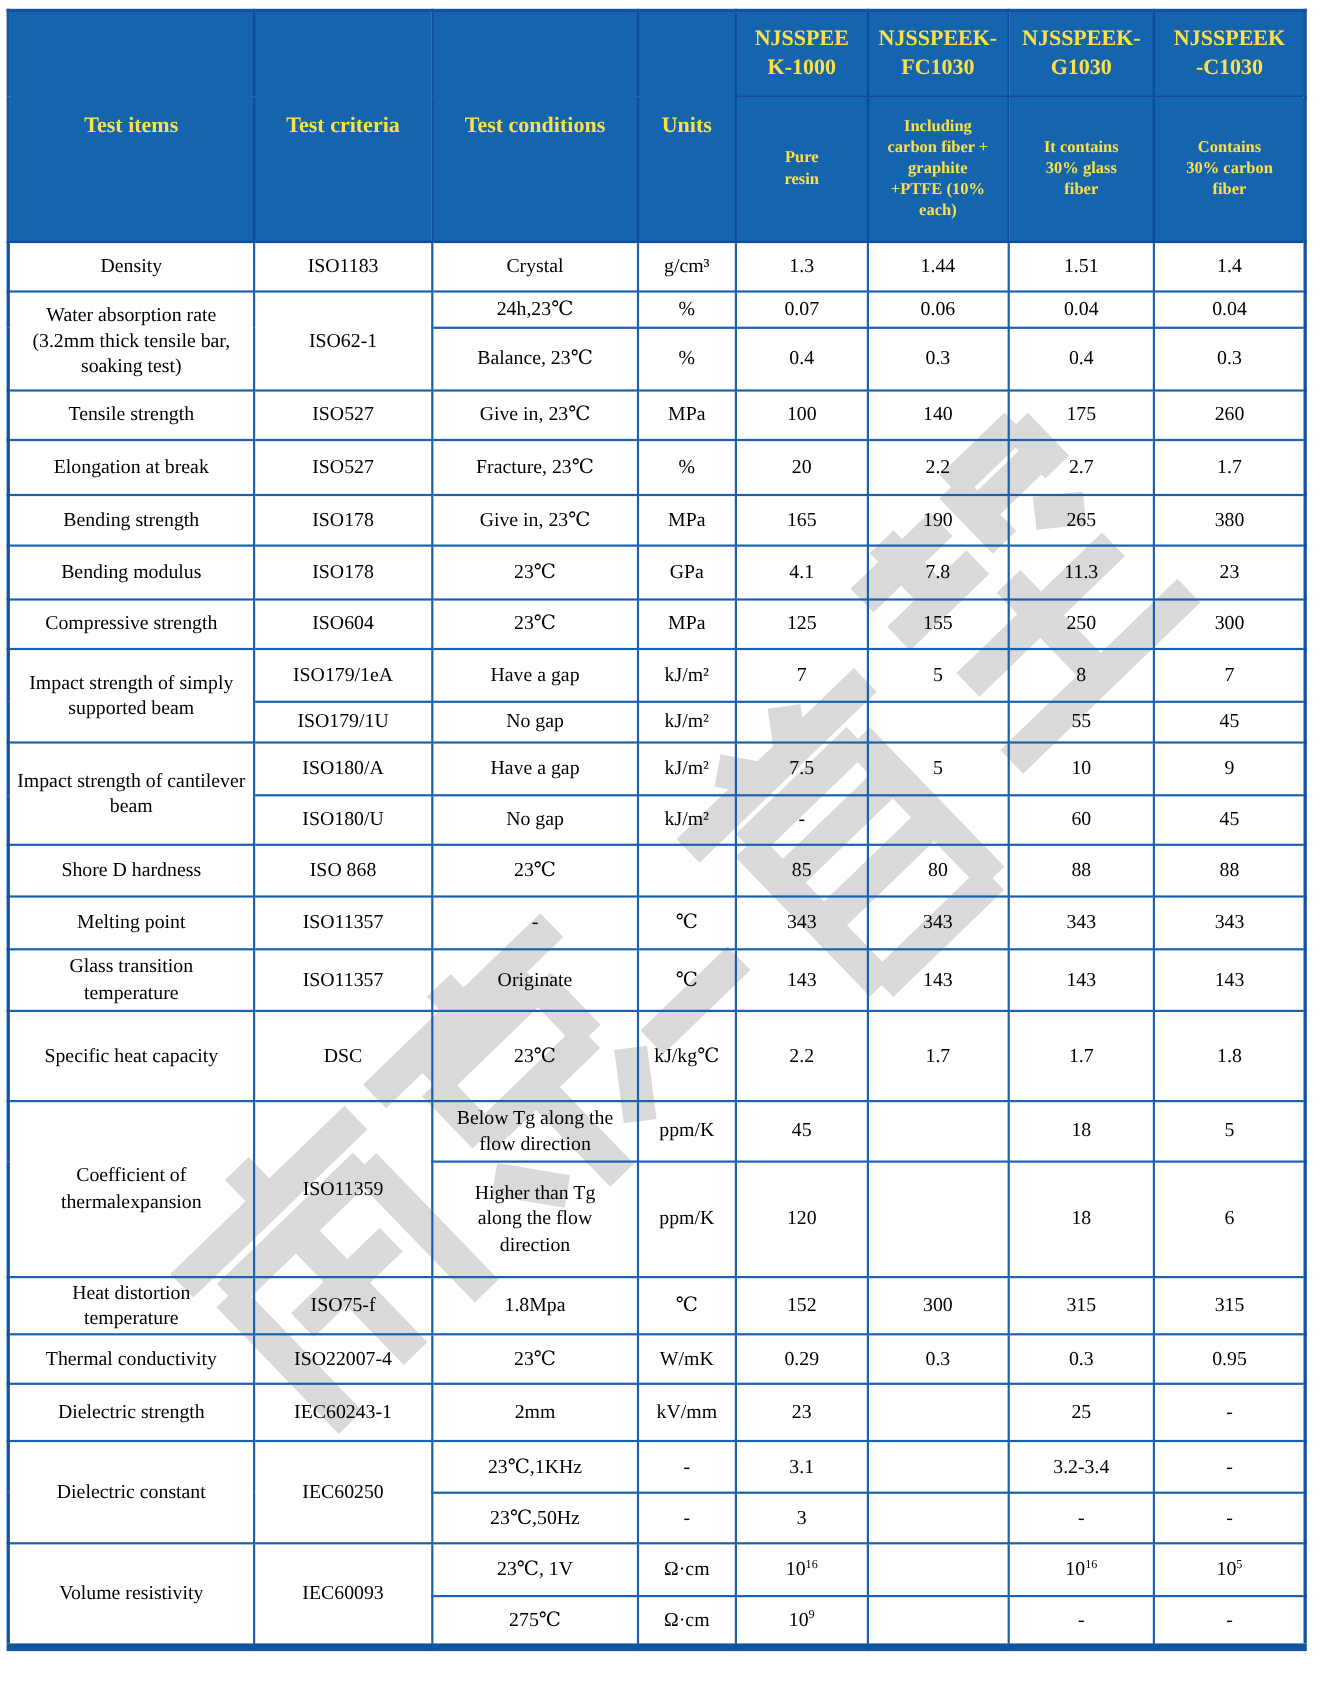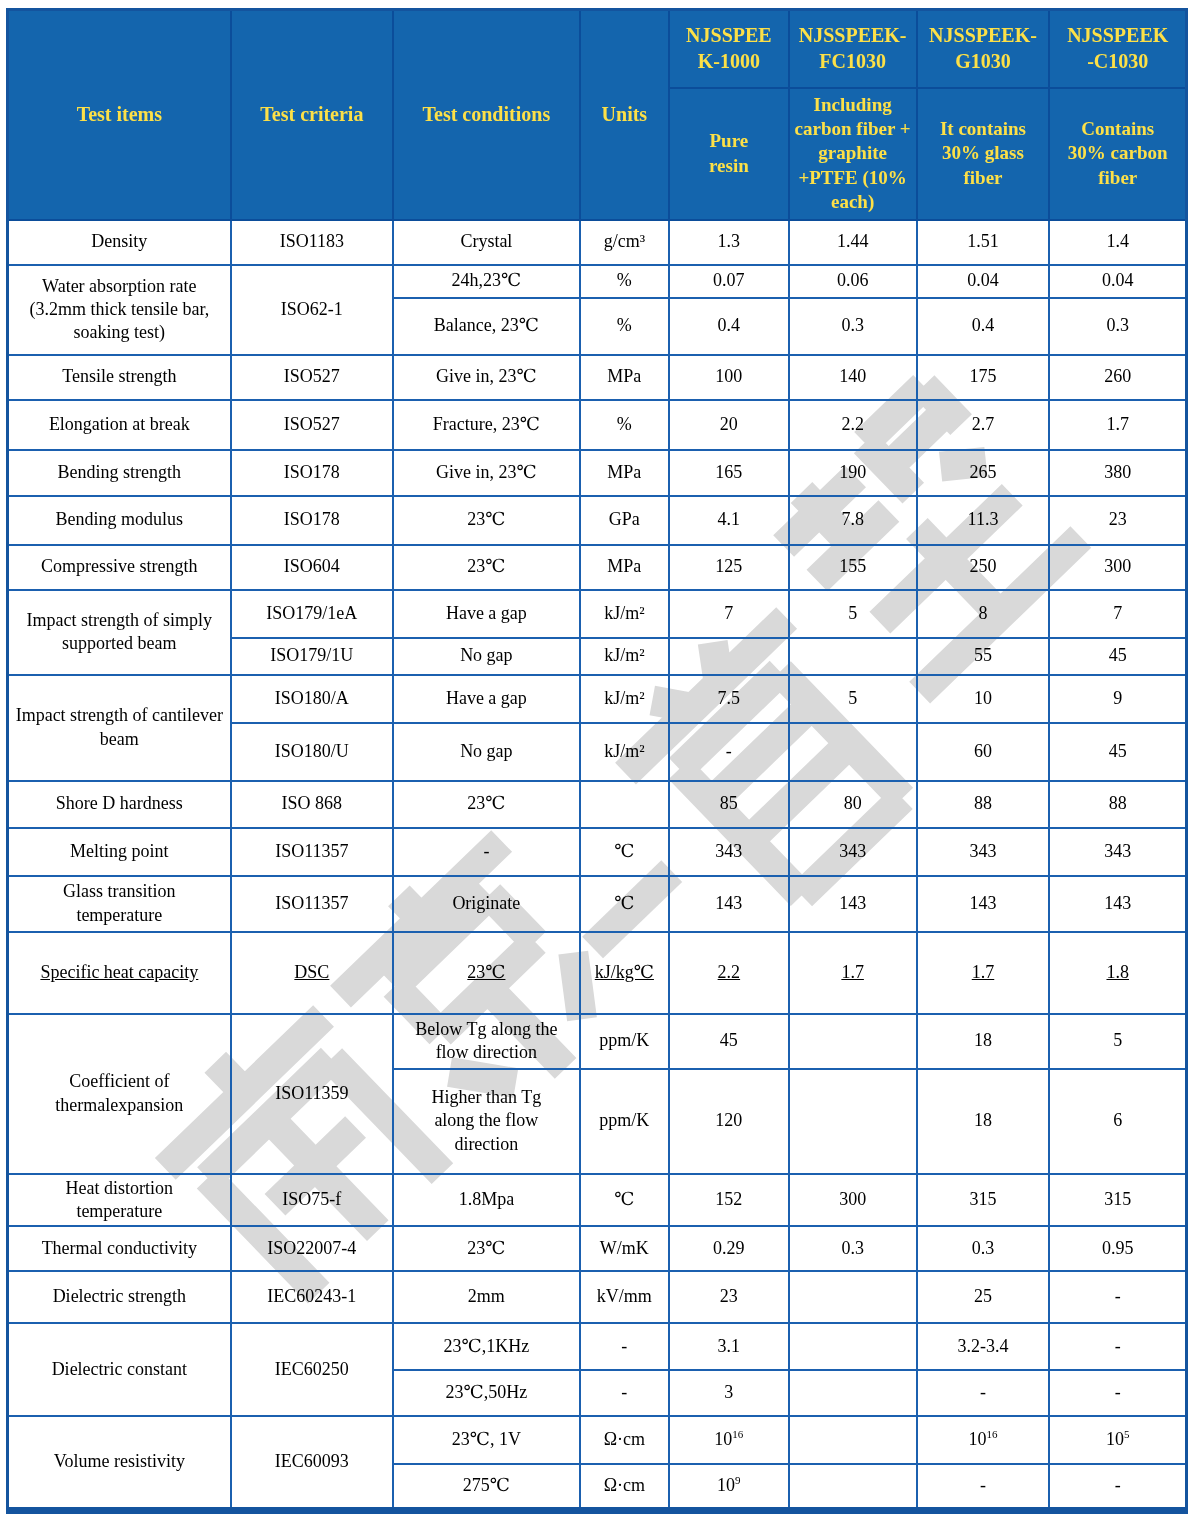--- a/index.html
+++ b/index.html
@@ -8,21 +8,21 @@
   .wm{position:absolute;left:0;top:0;width:1200px;height:1529px;z-index:0;}
   .wm-text{position:absolute;left:150px;top:400px;font-size:240px;opacity:0;pointer-events:none;}
   table.spec{position:absolute;left:6px;top:8px;z-index:1;border-collapse:collapse;table-layout:fixed;
              width:1182px;border:3px solid #14549e;border-bottom-width:7px;}
   table.spec th, table.spec td{
     border:2px solid #1b60af;text-align:center;vertical-align:middle;
     padding:2px 4px;white-space:pre-line;line-height:1.28;overflow:hidden;}
   table.spec thead th{
     background:#1465ad;color:#fde047;border-color:#0b4d9a;
     font-weight:bold;font-size:20px;}
-  table.spec thead th.desc{font-size:19px;}
+  table.spec thead th.desc{font-size:15px;}
   table.spec tbody td{background:transparent;color:#000000;font-size:18px;}
   sup{font-size:11px;line-height:0;}
 </style>
 </head>
 <body>
 
 <div class="page">
 
   <svg class="wm" width="1200" height="1529" viewBox="0 0 1200 1529" xmlns="http://www.w3.org/2000/svg" aria-hidden="true">
     <g fill="none" stroke="#d9d9d9" stroke-width="30">
@@ -190,21 +190,21 @@
         <tr style="height: 48px;">
           <td rowspan="2">Impact strength of cantilever beam</td>
           <td>ISO180/A</td>
           <td>Have a gap</td>
           <td>kJ/m²</td>
           <td>7.5</td>
           <td>5</td>
           <td>10</td>
           <td>9</td>
         </tr>
-        <tr style="height: 58px; margin-top: 37px;">
+        <tr style="height: 45px; margin-top: 37px;">
           <td>ISO180/U</td>
           <td>No gap</td>
           <td>kJ/m²</td>
           <td>-</td>
           <td></td>
           <td>60</td>
           <td>45</td>
         </tr>
         <tr style="height: 47px;">
           <td>Shore D hardness</td>
@@ -230,21 +230,21 @@
           <td>Glass transition
 temperature</td>
           <td>ISO11357</td>
           <td>Originate</td>
           <td>℃</td>
           <td>143</td>
           <td>143</td>
           <td>143</td>
           <td>143</td>
         </tr>
-        <tr style="height: 82px; text-decoration: underline;">
+        <tr style="height: 82px;">
           <td>Specific heat capacity</td>
           <td>DSC</td>
           <td>23℃</td>
           <td>kJ/kg℃</td>
           <td>2.2</td>
           <td>1.7</td>
           <td>1.7</td>
           <td>1.8</td>
         </tr>
         <tr style="height: 55px;">

